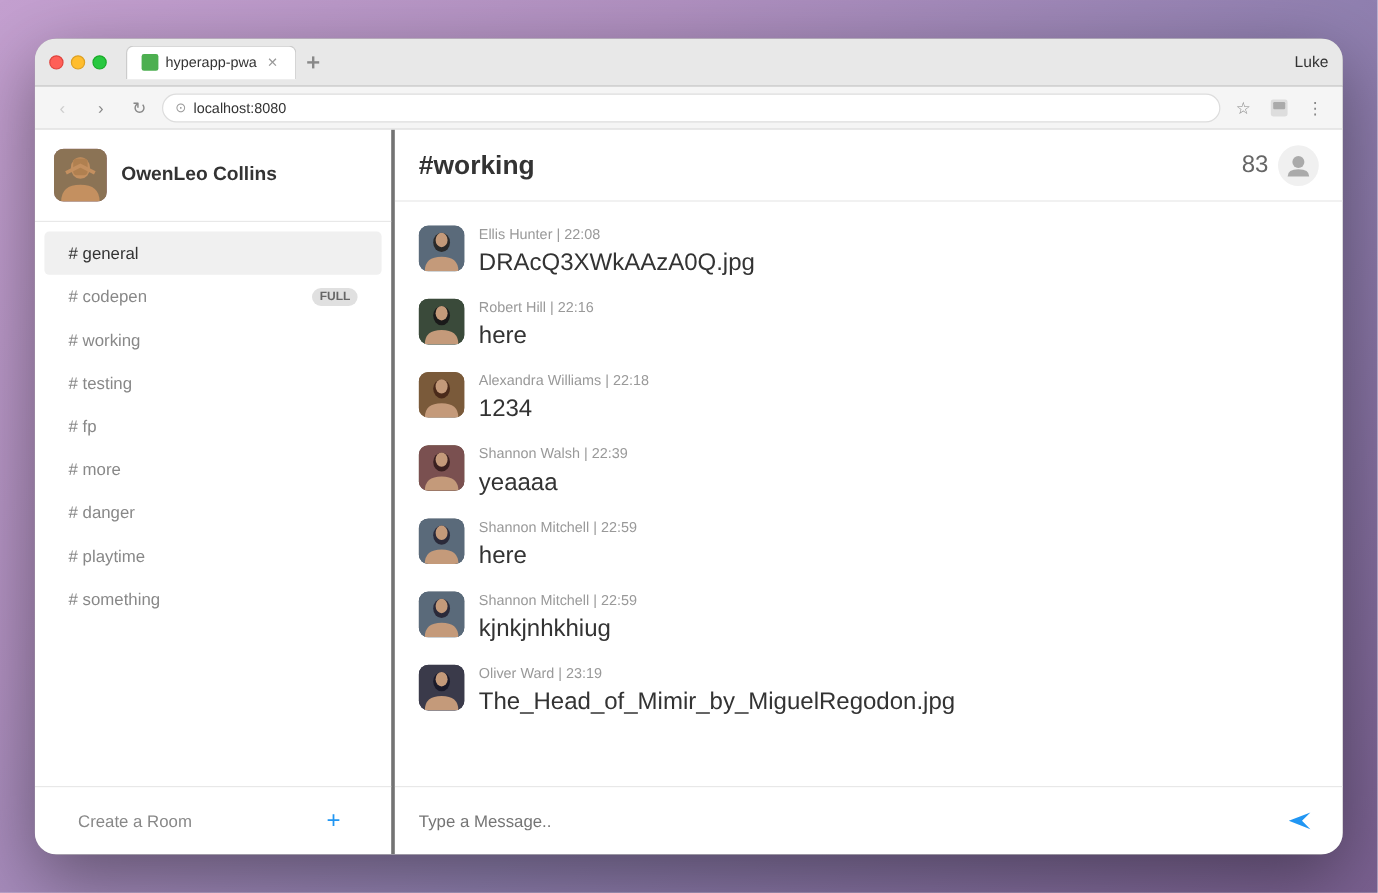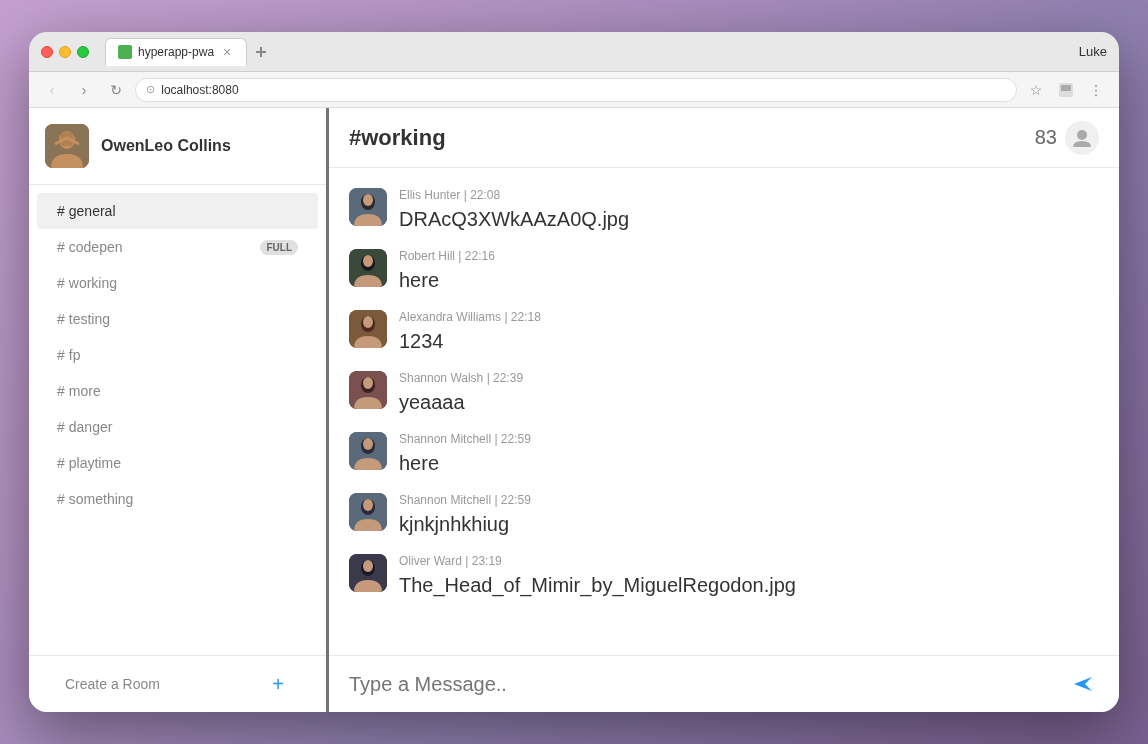--- a/index.html
+++ b/index.html
@@ -344,21 +344,21 @@
       border-top: 1px solid #e8e8e8;
       display: flex;
       align-items: center;
       gap: 10px;
       flex-shrink: 0;
     }
     .chat-input {
       flex: 1;
       border: none;
       outline: none;
-      font-size: 20px;
+      font-size: 14px;
       color: #999;
       background: transparent;
     }
     .send-btn {
       width: 32px;
       height: 32px;
       display: flex;
       align-items: center;
       justify-content: center;
       color: #2196f3;

